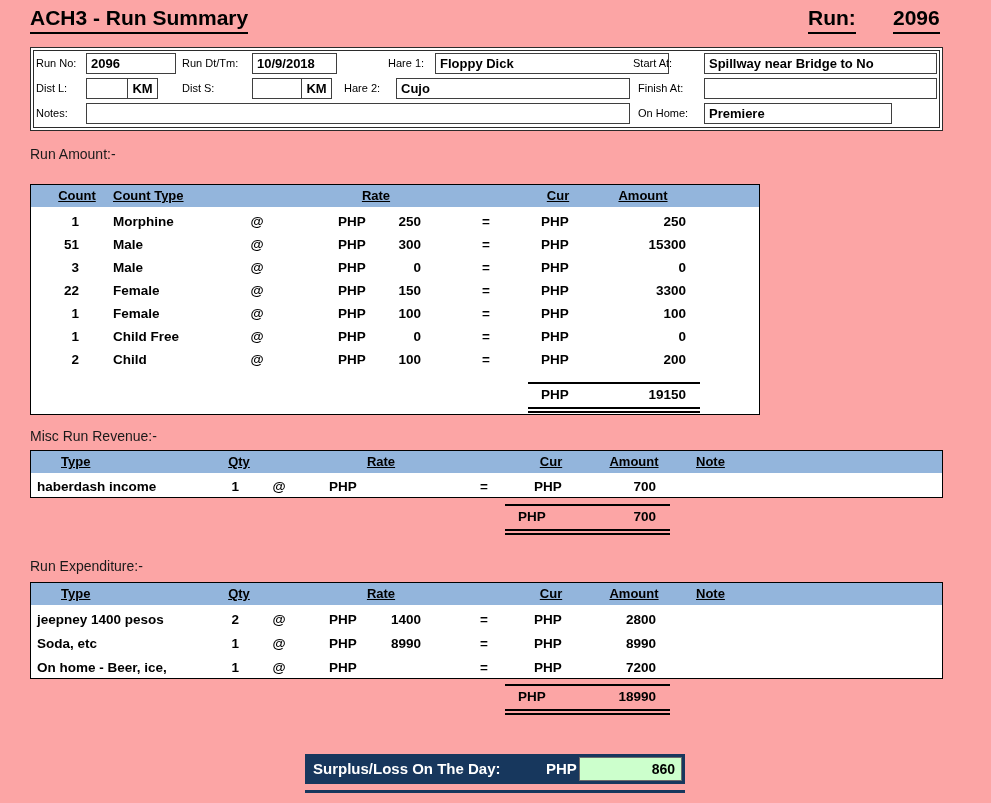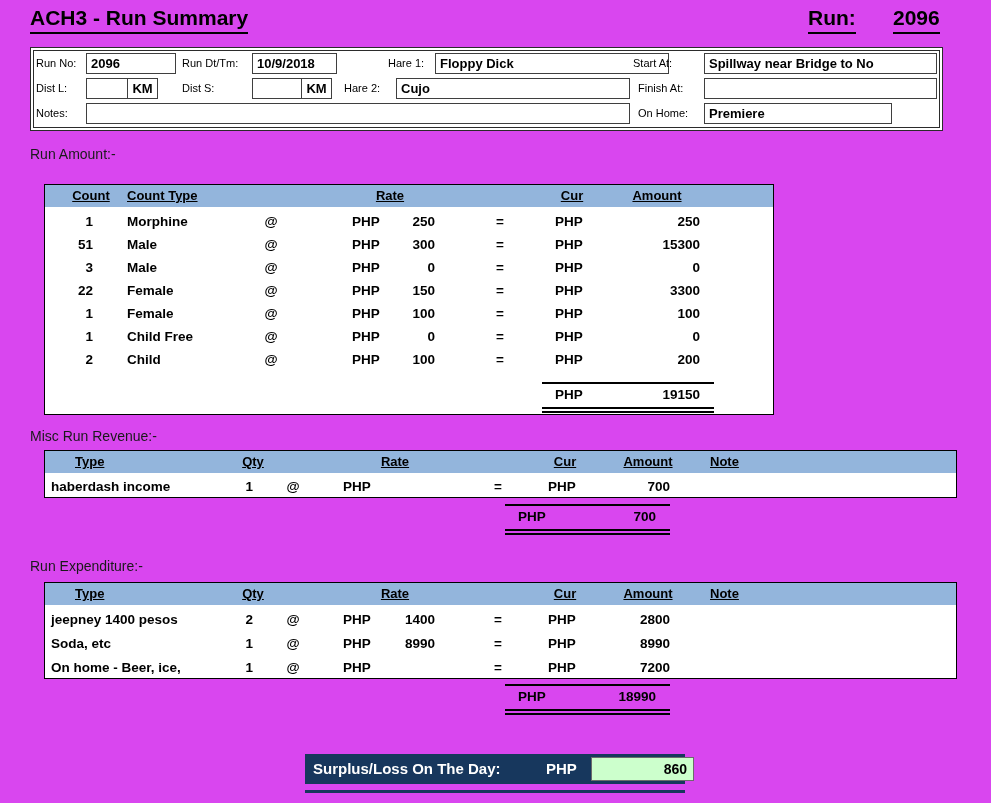--- a/index.html
+++ b/index.html
@@ -1,16 +1,16 @@
 <!DOCTYPE html>
 <html><head>
 <meta charset="utf-8">
 <style>
   html,body { margin:0; padding:0; background:#fff; }
-  .page { position:relative; width:991px; height:803px; background:#d946ef;
+  .page { position:relative; width:991px; height:803px; background:#fca5a5;
           font-family:"Liberation Sans", sans-serif; color:#000; overflow:hidden; }
   .abs { position:absolute; }
 
   
   .title { left:30px; top:6px; font-size:21px; font-weight:bold;
            border-bottom:2px solid #000; padding-bottom:2px; white-space:nowrap; }
   .run-label  { left:808px; top:6px; font-size:21px; font-weight:bold;
                 border-bottom:2px solid #000; padding-bottom:2px; }
   .run-number { left:893px; top:6px; font-size:21px; font-weight:bold;
                 border-bottom:2px solid #000; padding-bottom:2px; }
@@ -23,21 +23,21 @@
             background:#fff; font-size:13px; font-weight:bold; padding:0 4px;
             line-height:19px; white-space:nowrap; overflow:hidden; }
   .kmbox  { position:absolute; height:21px; width:31px; border:1px solid #3f3f3f;
             box-sizing:border-box; background:#fff; font-size:13px; font-weight:bold;
             text-align:center; line-height:19px; }
 
   
   .sec-label { position:absolute; left:30px; font-size:14px; color:#1a1a1a; }
 
   
-  .tbl { position:absolute; border:1px solid #000; box-sizing:border-box; background:#fff;margin-left:14px; }
+  .tbl { position:absolute; border:1px solid #000; box-sizing:border-box; background:#fff; }
   .rev  { left:30px; top:184px; width:730px; height:231px; }
   .misc { left:30px; top:450px; width:913px; height:48px; }
   .exp  { left:30px; top:582px; width:913px; height:97px; }
   .thead { position:absolute; left:0; top:0; right:0; height:22px; background:#93B5DC; }
   .th { position:absolute; top:0; line-height:22px; font-size:13px; font-weight:bold;
         text-decoration:underline; white-space:nowrap; }
   .rows { position:absolute; left:0; top:25px; right:0; }
   .drow { position:relative; }
   .rev  .drow { height:23px; line-height:23px; }
   .misc .drow { height:22px; line-height:22px; }
@@ -72,21 +72,21 @@
   .t-cur { position:absolute; left:13px; }
   .t-amt { position:absolute; right:14px; }
   .t-dbl { height:2px; border-top:2px solid #000; border-bottom:2px solid #000; margin-top:1px; }
 
   
   .surplus-bar { left:305px; top:754px; width:380px; height:30px; background:#17375D; }
   .s-label { position:absolute; left:8px; top:0; line-height:30px; color:#fff;
              font-weight:bold; font-size:15px; white-space:nowrap; }
   .s-cur   { position:absolute; left:241px; top:0; line-height:30px; color:#fff;
              font-weight:bold; font-size:15px; }
-  .s-field { position:absolute; left:286px; top:3px; width:103px; height:24px;
+  .s-field { position:absolute; left:274px; top:3px; width:103px; height:24px;
              background:#CCFFCC; border:1px solid #6b6b6b; box-sizing:border-box;
              font-size:14px; font-weight:bold; text-align:right; line-height:22px;
              padding-right:6px; color:#000; }
   .s-shadow { left:305px; top:790px; width:380px; height:3px; background:#17375D; }
 </style>
 </head>
 <body>
 
 <div class="page">
 

